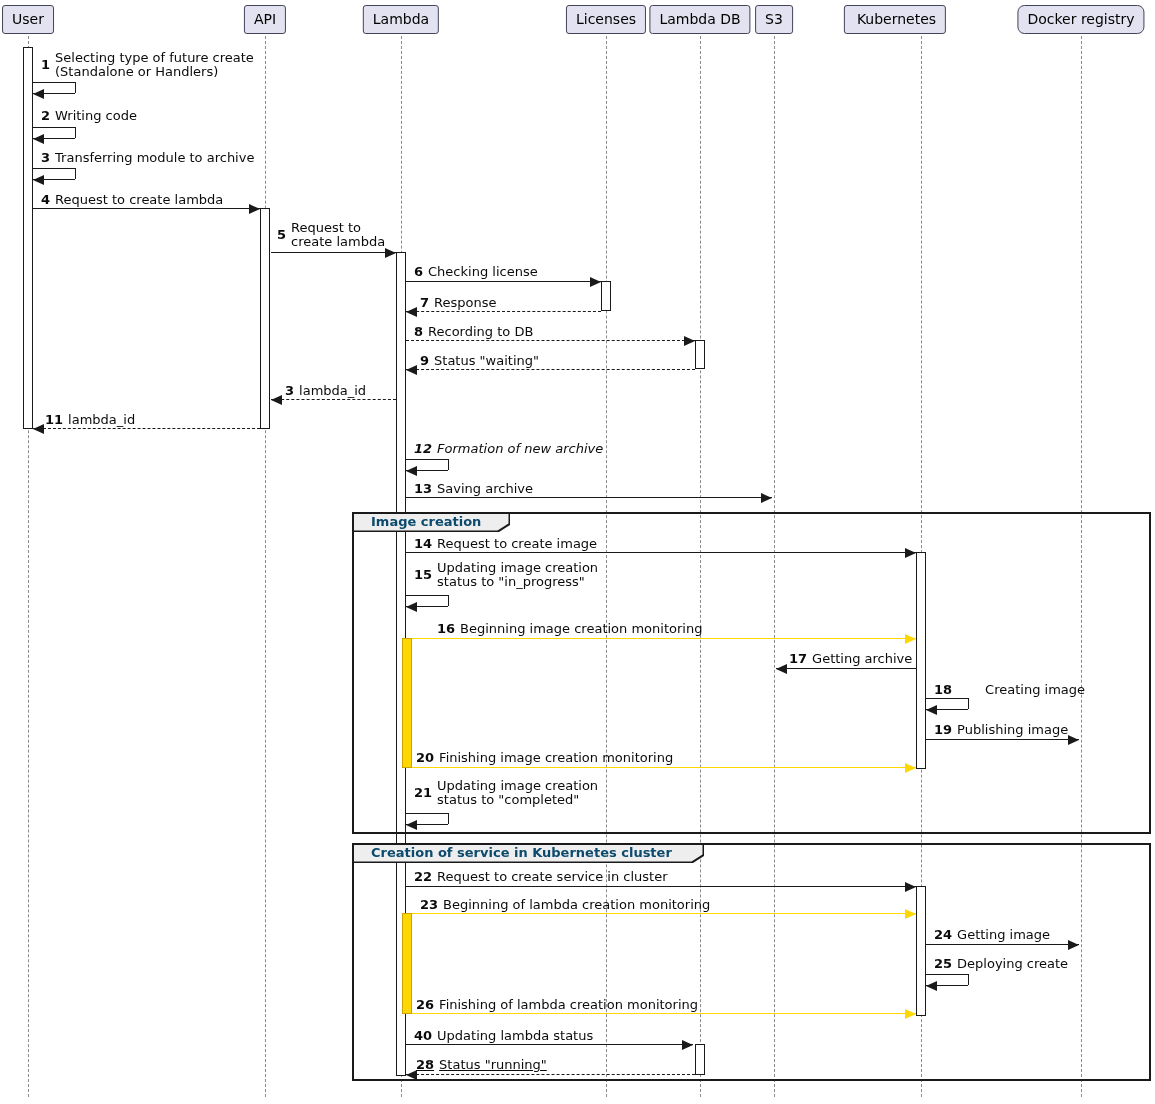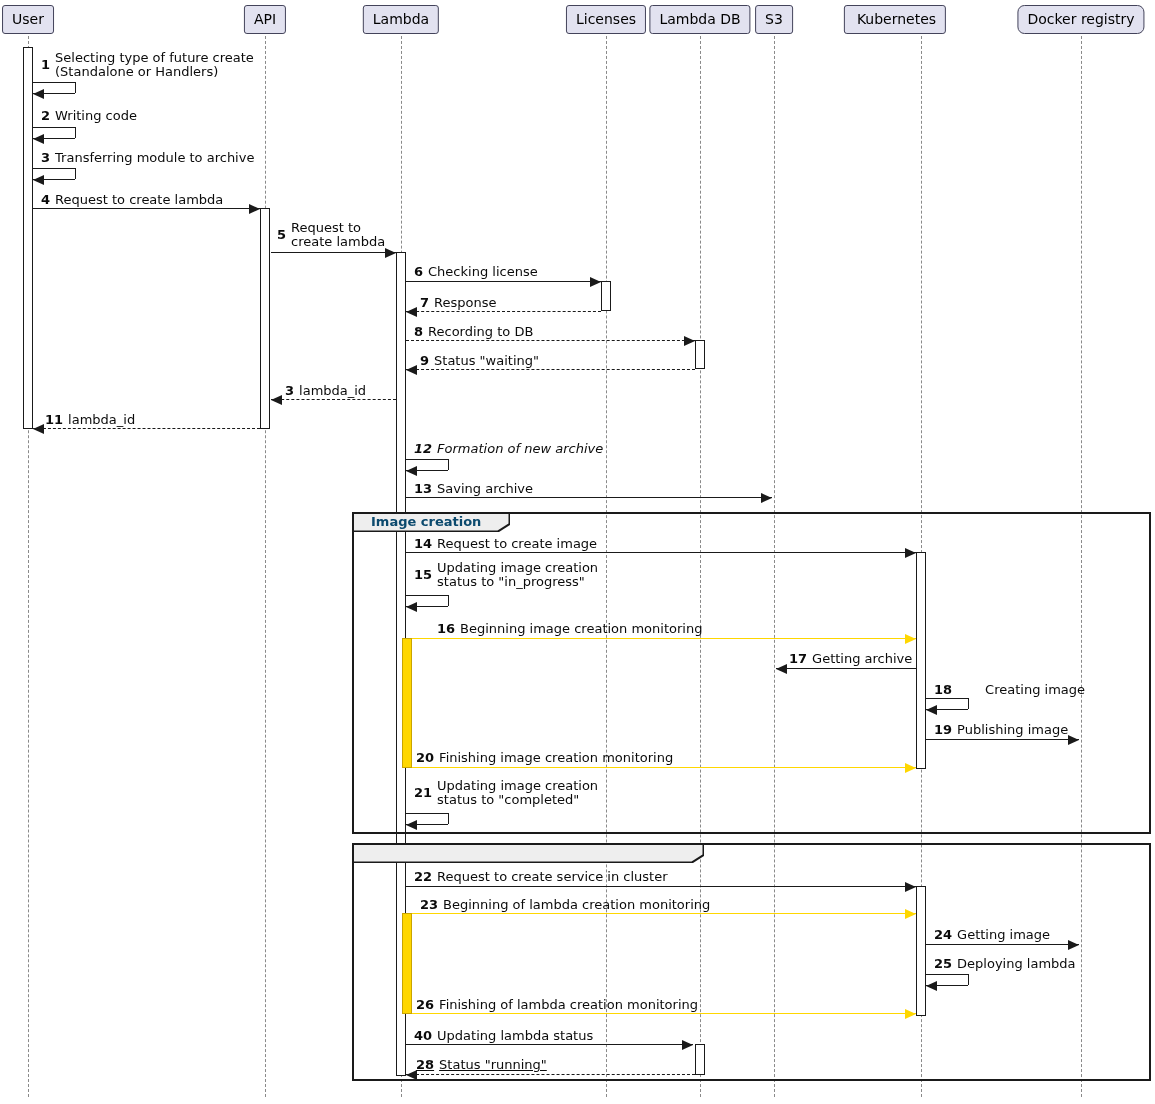--- a/index.html
+++ b/index.html
@@ -51,20 +51,21 @@
     <div class="activation" style="left: 916px; top: 552px; height: 217px; z-index: 3;"></div>
     <div class="activation" style="left: 916px; top: 886px; height: 130px; z-index: 3;"></div>
     <div class="activation" style="left: 695px; top: 1044px; height: 31px; z-index: 3;"></div>
     <div class="activation gold" style="left: 402px; top: 638px; height: 130px; z-index: 6;"></div>
     <div class="activation gold" style="left: 402px; top: 913px; height: 101px; z-index: 6;"></div>
     <div class="ghdr-outer pent" style="left: 352px; top: 512px; width: 158px; height: 20px; z-index: 7;"></div>
     <div class="ghdr-inner pent" style="left: 353.5px; top: 513.5px; width: 155px; height: 17px; z-index: 7;"></div>
     <div class="group-label" style="left: 371px; top: 512px; z-index: 8;">Image creation</div>
     <div class="ghdr-outer pent" style="left: 352px; top: 843px; width: 352px; height: 20px; z-index: 7;"></div>
     <div class="ghdr-inner pent" style="left: 353.5px; top: 844.5px; width: 349px; height: 17px; z-index: 7;"></div>
+    <div class="group-label" style="left: 371px; top: 843px; z-index: 8;">Creation of service in Kubernetes cluster</div>
     <div class="mline solid" style="left: 33px; top: 82px; width: 42px; z-index: 9;"></div>
     <div class="vseg" style="left: 75px; top: 82px; height: 11px; z-index: 9;"></div>
     <div class="mline solid" style="left: 33px; top: 93px; width: 42px; z-index: 9;"></div>
     <div class="ah l" style="left: 33px; top: 89px; z-index: 10;"></div>
     <div class="msg-label" style="left: 41px; top: 51px; z-index: 11;">
       <span class="num">1</span>
       <span class="txt"><span>Selecting type of future create</span><br><span>(Standalone or Handlers)</span></span>
     </div>
     <div class="mline solid" style="left: 33px; top: 127px; width: 42px; z-index: 9;"></div>
     <div class="vseg" style="left: 75px; top: 127px; height: 11px; z-index: 9;"></div>
@@ -215,21 +216,21 @@
     <div class="msg-label" style="left: 934px; top: 928px; z-index: 11;">
       <span class="num">24</span>
       <span class="txt"><span>Getting image</span></span>
     </div>
     <div class="mline solid" style="left: 926px; top: 974px; width: 42px; z-index: 9;"></div>
     <div class="vseg" style="left: 968px; top: 974px; height: 11px; z-index: 9;"></div>
     <div class="mline solid" style="left: 926px; top: 985px; width: 42px; z-index: 9;"></div>
     <div class="ah l" style="left: 926px; top: 981px; z-index: 10;"></div>
     <div class="msg-label" style="left: 934px; top: 957px; z-index: 11;">
       <span class="num">25</span>
-      <span class="txt"><span>Deploying lambda</span></span>
+      <span class="txt"><span>Deploying create</span></span>
     </div>
     <div class="mline gold" style="left: 412px; top: 1013px; width: 504px; z-index: 9;"></div>
     <div class="ah r goldhead" style="left: 905px; top: 1009px; z-index: 10;"></div>
     <div class="msg-label" style="left: 416px; top: 998px; z-index: 11;">
       <span class="num">26</span>
       <span class="txt"><span>Finishing of lambda creation monitoring</span></span>
     </div>
     <div class="mline solid" style="left: 406px; top: 1044px; width: 287px; z-index: 9;"></div>
     <div class="ah r" style="left: 682px; top: 1040px; z-index: 10;"></div>
     <div class="msg-label" style="left: 414px; top: 1029px; z-index: 11;">

